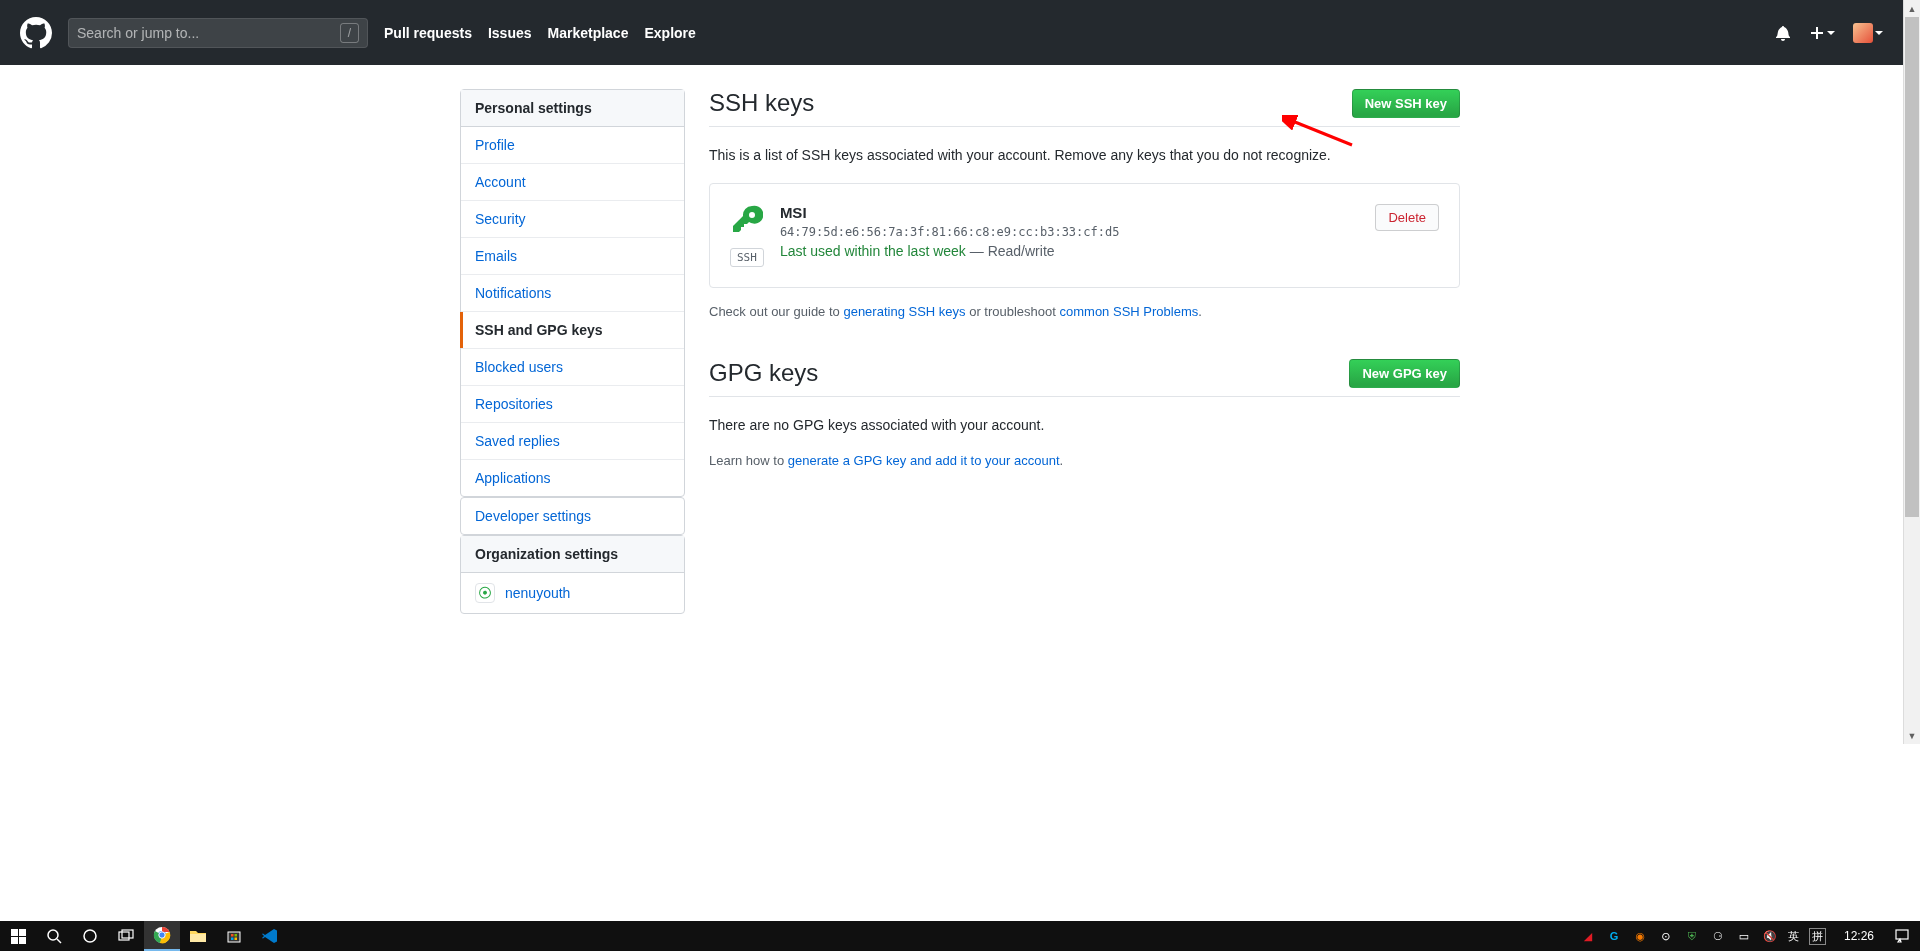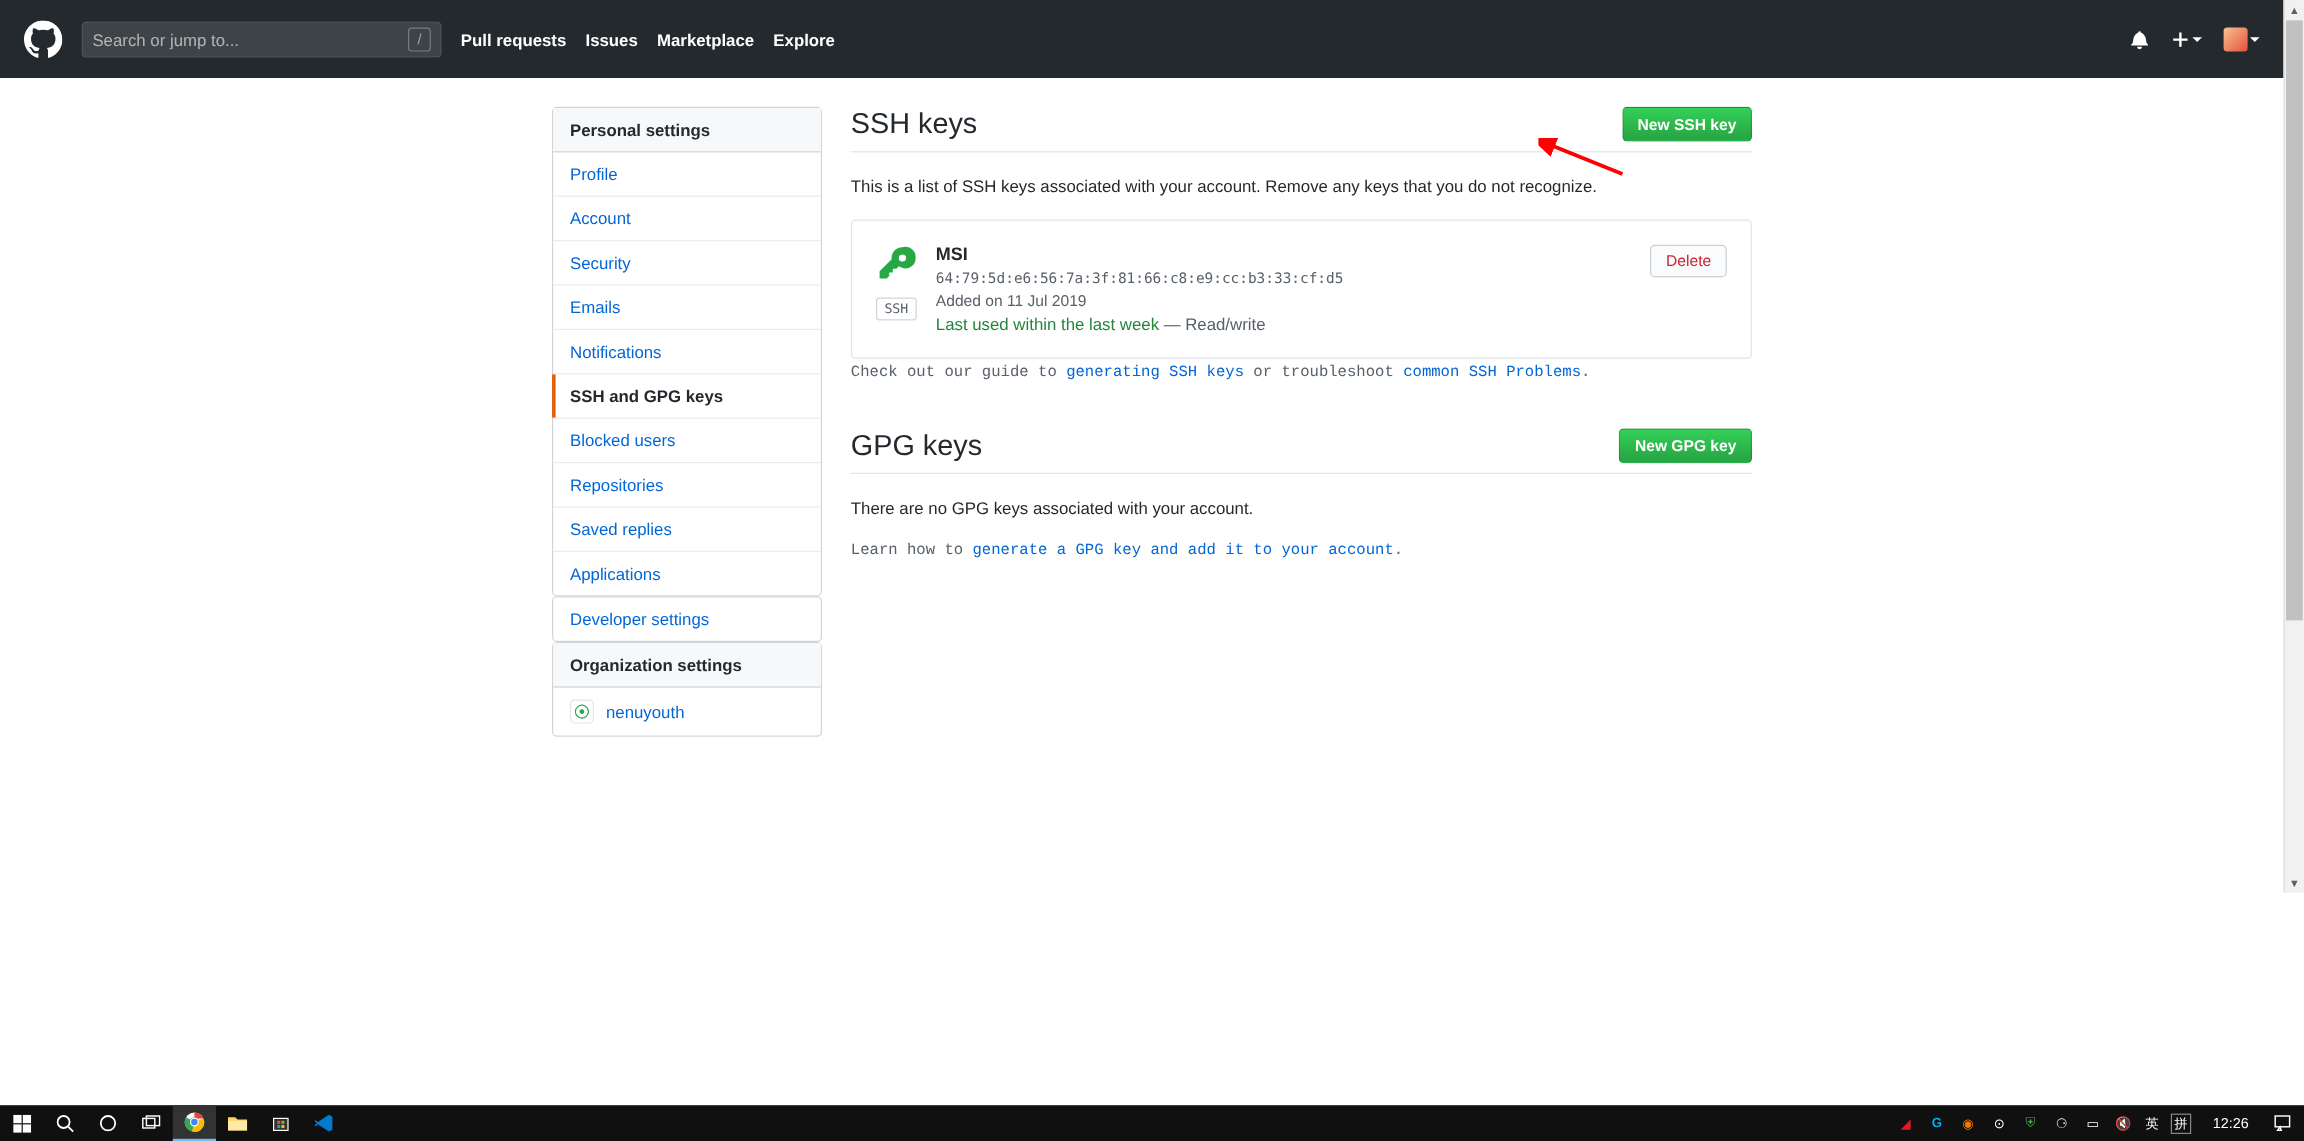--- a/index.html
+++ b/index.html
@@ -115,41 +115,40 @@
       align-items: center;
       gap: 10px;
       padding: 10px 14px;
       color: #0366d6;
       cursor: pointer;
     }
     .org-avatar { width: 20px; height: 20px; background: #fff; border: 1px solid #e1e4e8; border-radius: 4px; display:flex; align-items:center; justify-content:center; font-size:14px; color:#28a745; }
 
     .section-head {
       display: flex;
-      align-items: center;
       justify-content: space-between;
       border-bottom: 1px solid #e1e4e8;
       padding-bottom: 8px;
       margin-bottom: 20px;
     }
     .section-head h2 { font-size: 24px; font-weight: 400; }
     .btn-primary {
       background: #28a745;
       background: linear-gradient(-180deg, #34d058, #28a745 90%);
       color: #fff;
       border: 1px solid rgba(27,31,35,0.2);
       padding: 6px 12px;
       border-radius: 4px;
       font-weight: 600;
       font-size: 13px;
       cursor: pointer;
     }
     .desc { color: #24292e; margin-bottom: 20px; }
     .desc a, .help a { color: #0366d6; text-decoration: none; }
-    .help { font-size: 13px; color: #586069; margin-top: 3px; font-family: Liberation Mono, monospace; }
+    .help { font-size: 13px; color: #586069; margin-top: 16px; }
     .section-spacer { height: 40px; }
 
     .key-box {
       border: 1px solid #e1e4e8;
       border-radius: 4px;
       padding: 20px;
       display: flex;
       gap: 16px;
       align-items: flex-start;
     }
@@ -290,21 +289,20 @@
     <div class="key-box">
       <div class="key-left">
         <svg class="key-icon" width="32" height="32" viewBox="0 0 32 32" fill="#28a745">
             <path d="M21 2a9 9 0 00-8.94 10.06L2 22v6h6l2-2v-3h3v-3h3l2.06-2.06A9 9 0 1021 2zm3 9a3 3 0 11-3-3 3 3 0 013 3z"></path>
           </svg>
         <span class="key-badge">SSH</span>
       </div>
       <div class="key-body">
         <div class="key-title">MSI</div>
         <div class="key-fp">64:79:5d:e6:56:7a:3f:81:66:c8:e9:cc:b3:33:cf:d5</div>
-        <div class="key-added">Added on 11 Jul 2019</div>
         <div class="key-used">
           <span class="green">Last used within the last week</span><span class="rw"> — Read/write</span>
         </div>
       </div>
       <button class="btn-danger">Delete</button>
     </div>
 
     <p class="help">
       <span>Check out our guide to </span><a>generating SSH keys</a><span> or troubleshoot </span><a>common SSH Problems</a><span>.</span>
     </p>

